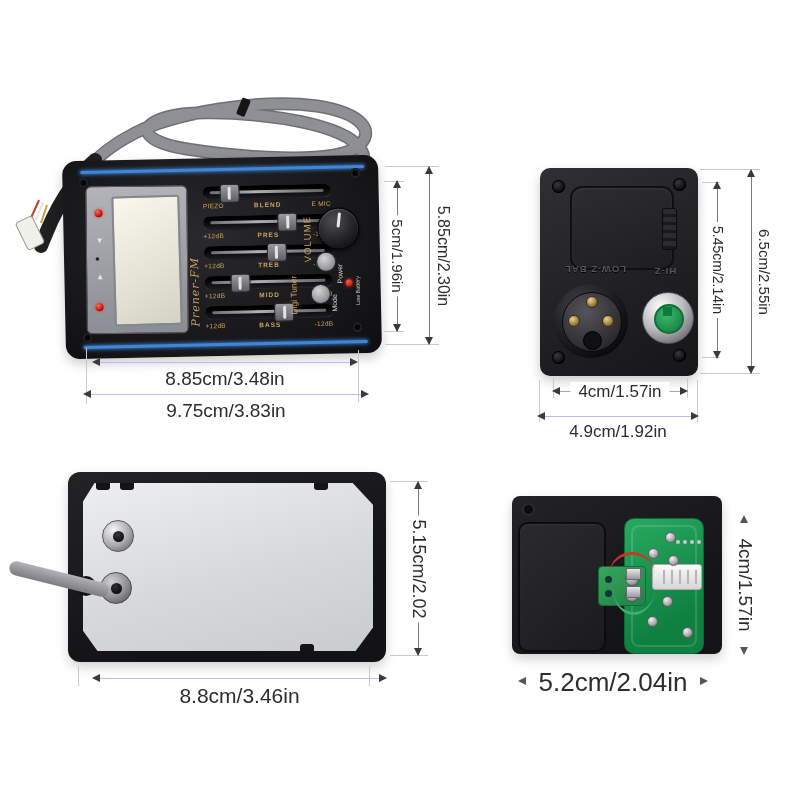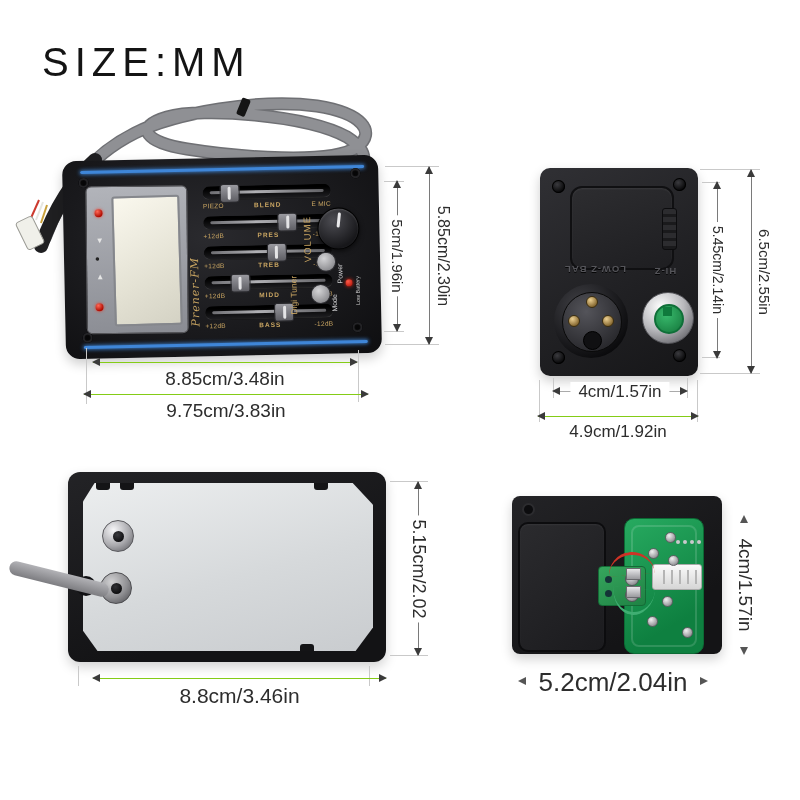--- a/index.html
+++ b/index.html
@@ -6,21 +6,21 @@
   .stage{position:relative;width:800px;height:800px;background:#fff;overflow:hidden;
          font-family:"Liberation Sans",sans-serif;}
   .abs{position:absolute;}
 
   
   .title{position:absolute;left:42px;top:40px;font-size:40px;font-weight:400;
          letter-spacing:6px;color:#141414;margin:0;}
 
   
   .dimv{position:absolute;width:1px;background:#7a7a7a;}
-  .dimh{position:absolute;height:1px;background:#84cc16;}
+  .dimh{position:absolute;height:1px;background:#c4b5fd;}
   .ar{position:absolute;width:0;height:0;}
   .ar.up{left:-4px;top:-1px;border-left:4px solid transparent;border-right:4px solid transparent;border-bottom:8px solid #3a3a3a;}
   .ar.dn{left:-4px;bottom:-1px;border-left:4px solid transparent;border-right:4px solid transparent;border-top:8px solid #3a3a3a;}
   .ar.lf{left:-1px;top:-4px;border-top:4px solid transparent;border-bottom:4px solid transparent;border-right:8px solid #3a3a3a;}
   .ar.rt{right:-1px;top:-4px;border-top:4px solid transparent;border-bottom:4px solid transparent;border-left:8px solid #3a3a3a;}
   .vlbl{position:absolute;top:50%;left:50%;transform:translate(-50%,-50%);
         writing-mode:vertical-rl;white-space:nowrap;color:#2d2d2d;background:#fff;padding:4px 0;}
   .vlbl.beside{left:5px;transform:translateY(-50%);background:transparent;}
   .hlbl{position:absolute;left:0;right:0;top:6px;text-align:center;color:#2d2d2d;white-space:nowrap;}
   .hlbl.on{top:50%;left:50%;right:auto;transform:translate(-50%,-50%);background:#fff;padding:0 8px;}
@@ -139,21 +139,20 @@
   .wire-g{position:absolute;left:100px;top:92px;width:42px;height:24px;transform:rotate(6deg);
           border-bottom:3px solid #3fae72;border-radius:0 0 50% 50%/0 0 100% 100%;}
   .shole{position:absolute;left:10px;top:7px;width:9px;height:9px;border-radius:50%;
           background:#0c0c0e;border:2px solid #2c2c2f;}
 </style>
 </head>
 <body>
 
 <div class="stage">
 
-  <h1 class="title">SIZE:MM</h1>
 
   <svg class="abs" style="left:15px;top:86px;width:390px;height:175px;" viewBox="0 0 390 175">
     <path d="M 30 152 C 45 112, 70 72, 120 47 C 160 27, 245 12, 302 20 C 347 27, 362 46, 342 61
              C 317 79, 222 71, 172 63 C 132 57, 117 41, 152 31 C 187 21, 292 29, 332 51 C 357 67, 352 82, 330 92" fill="none" stroke="#6f7074" stroke-width="13" stroke-linecap="round"></path>
     <path d="M 30 152 C 45 112, 70 72, 120 47 C 160 27, 245 12, 302 20 C 347 27, 362 46, 342 61
              C 317 79, 222 71, 172 63 C 132 57, 117 41, 152 31 C 187 21, 292 29, 332 51 C 357 67, 352 82, 330 92" fill="none" stroke="#8f9094" stroke-width="10" stroke-linecap="round"></path>
     <path d="M 26 160 C 38 127, 54 97, 80 74" fill="none" stroke="#1f1f21" stroke-width="14" stroke-linecap="round"></path>
     <rect x="224" y="12" width="9" height="18" rx="2" fill="#151515" transform="rotate(22 228 21)"></rect>
     <g>
       <line x1="16" y1="132" x2="24" y2="114" stroke="#cc3a2e" stroke-width="2"></line>

